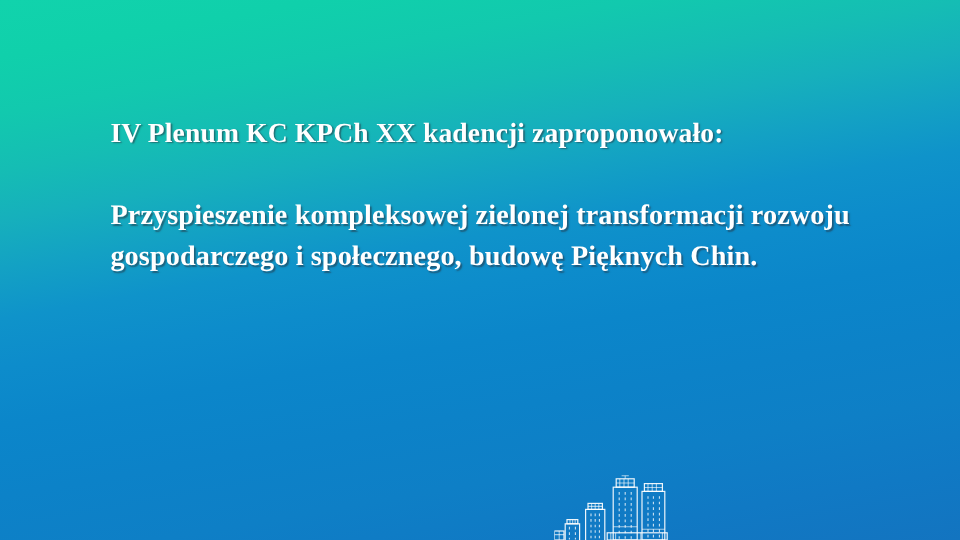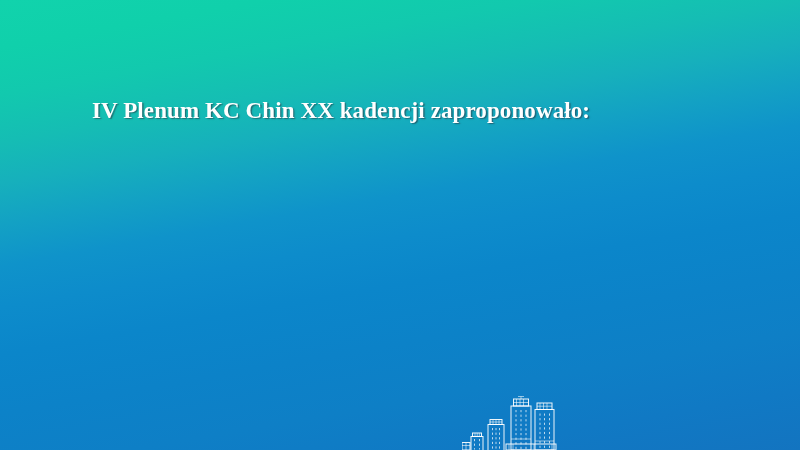--- a/index.html
+++ b/index.html
@@ -95,22 +95,26 @@
     opacity: 0.8;
   }
 </style>
 </head>
 <body>
 
 <div id="slide">
 
   <div class="text-block">
 
-    <div class="headline">IV Plenum KC Chin XX kadencji zaproponowało:</div>
+    <div class="headline">IV Plenum KC KPCh XX kadencji zaproponowało:</div>
 
+    <div class="body-block">
+      <div class="body-line">Przyspieszenie kompleksowej zielonej transformacji rozwoju</div>
+      <div class="body-line">gospodarczego i społecznego, budowę Pięknych Chin.</div>
+    </div>
 
   </div>
 
   <div class="skyline">
     <svg viewBox="0 0 130 58" xmlns="http://www.w3.org/2000/svg" aria-hidden="true">
 
       <g>
         <rect class="sk-stroke" x="9" y="44.5" width="12" height="14"></rect>
         <rect class="sk-stroke" x="10.5" y="41" width="9" height="3.5"></rect>
         <line class="sk-stroke-soft" x1="13" y1="41" x2="13" y2="44.5"></line>

